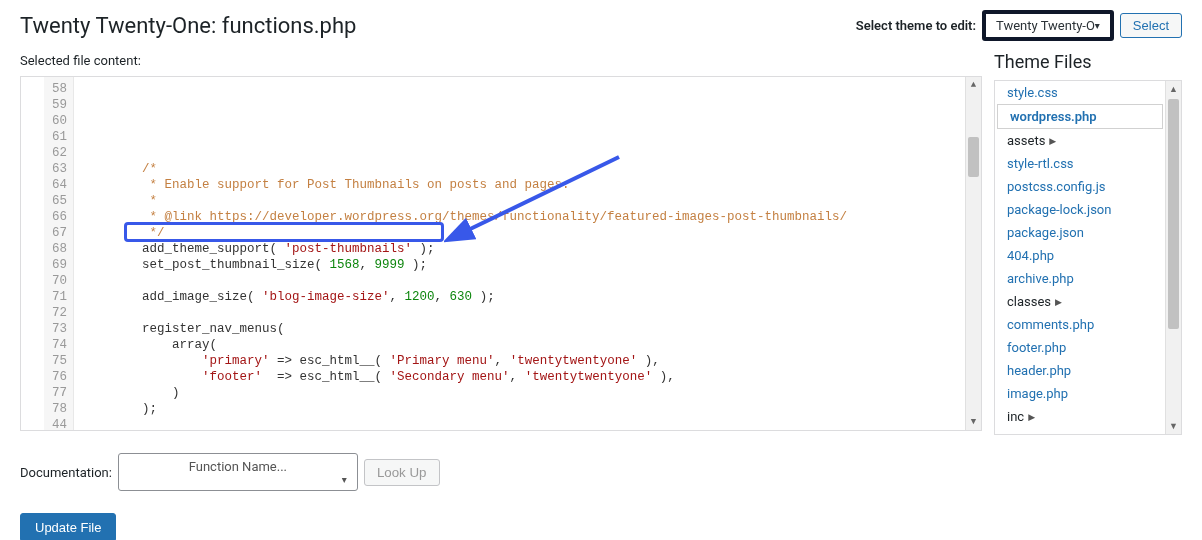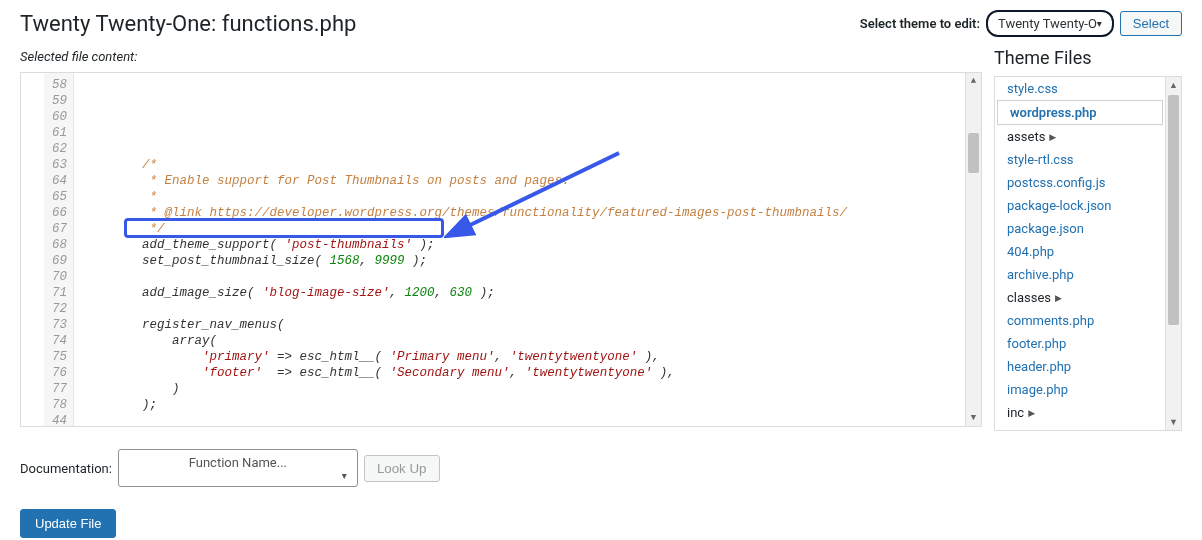--- a/index.html
+++ b/index.html
@@ -24,22 +24,22 @@
     color: #1d2327;
   }
   .theme-select-wrap {
     display: flex;
     align-items: center;
     gap: 6px;
     font-size: 13px;
   }
   .theme-select-wrap label { font-weight: 600; color:#1d2327; }
   .select-box {
-    border: 2px solid #0f172a;
-    border-radius: 12px;
+    border: 4px solid #0f172a;
+    border-radius: 3px;
     background: #fff;
     display: inline-flex;
     align-items: center;
     padding: 4px 10px;
     min-width: 110px;
     font-size: 13px;
     color: #2c3338;
     cursor: pointer;
   }
   .select-box .chev { margin-left:auto; font-size:10px;}
@@ -50,21 +50,21 @@
     border-radius: 3px;
     padding: 4px 12px;
     font-size: 13px;
     cursor: pointer;
   }
   .columns {
     display: flex;
     gap: 12px;
     align-items: stretch;
   }
-  .left-col { flex: 1; min-width:0;font-style:italic;}
+  .left-col { flex: 1; min-width:0;}
   .right-col { width: 188px; flex:none;}
   .section-label {
     font-size: 13px;
     margin: 6px 0 8px;
     color: #1d2327;
   }
   .right-col h3 {
     font-size: 18px;
     font-weight: 400;
     margin: 4px 0 8px;

